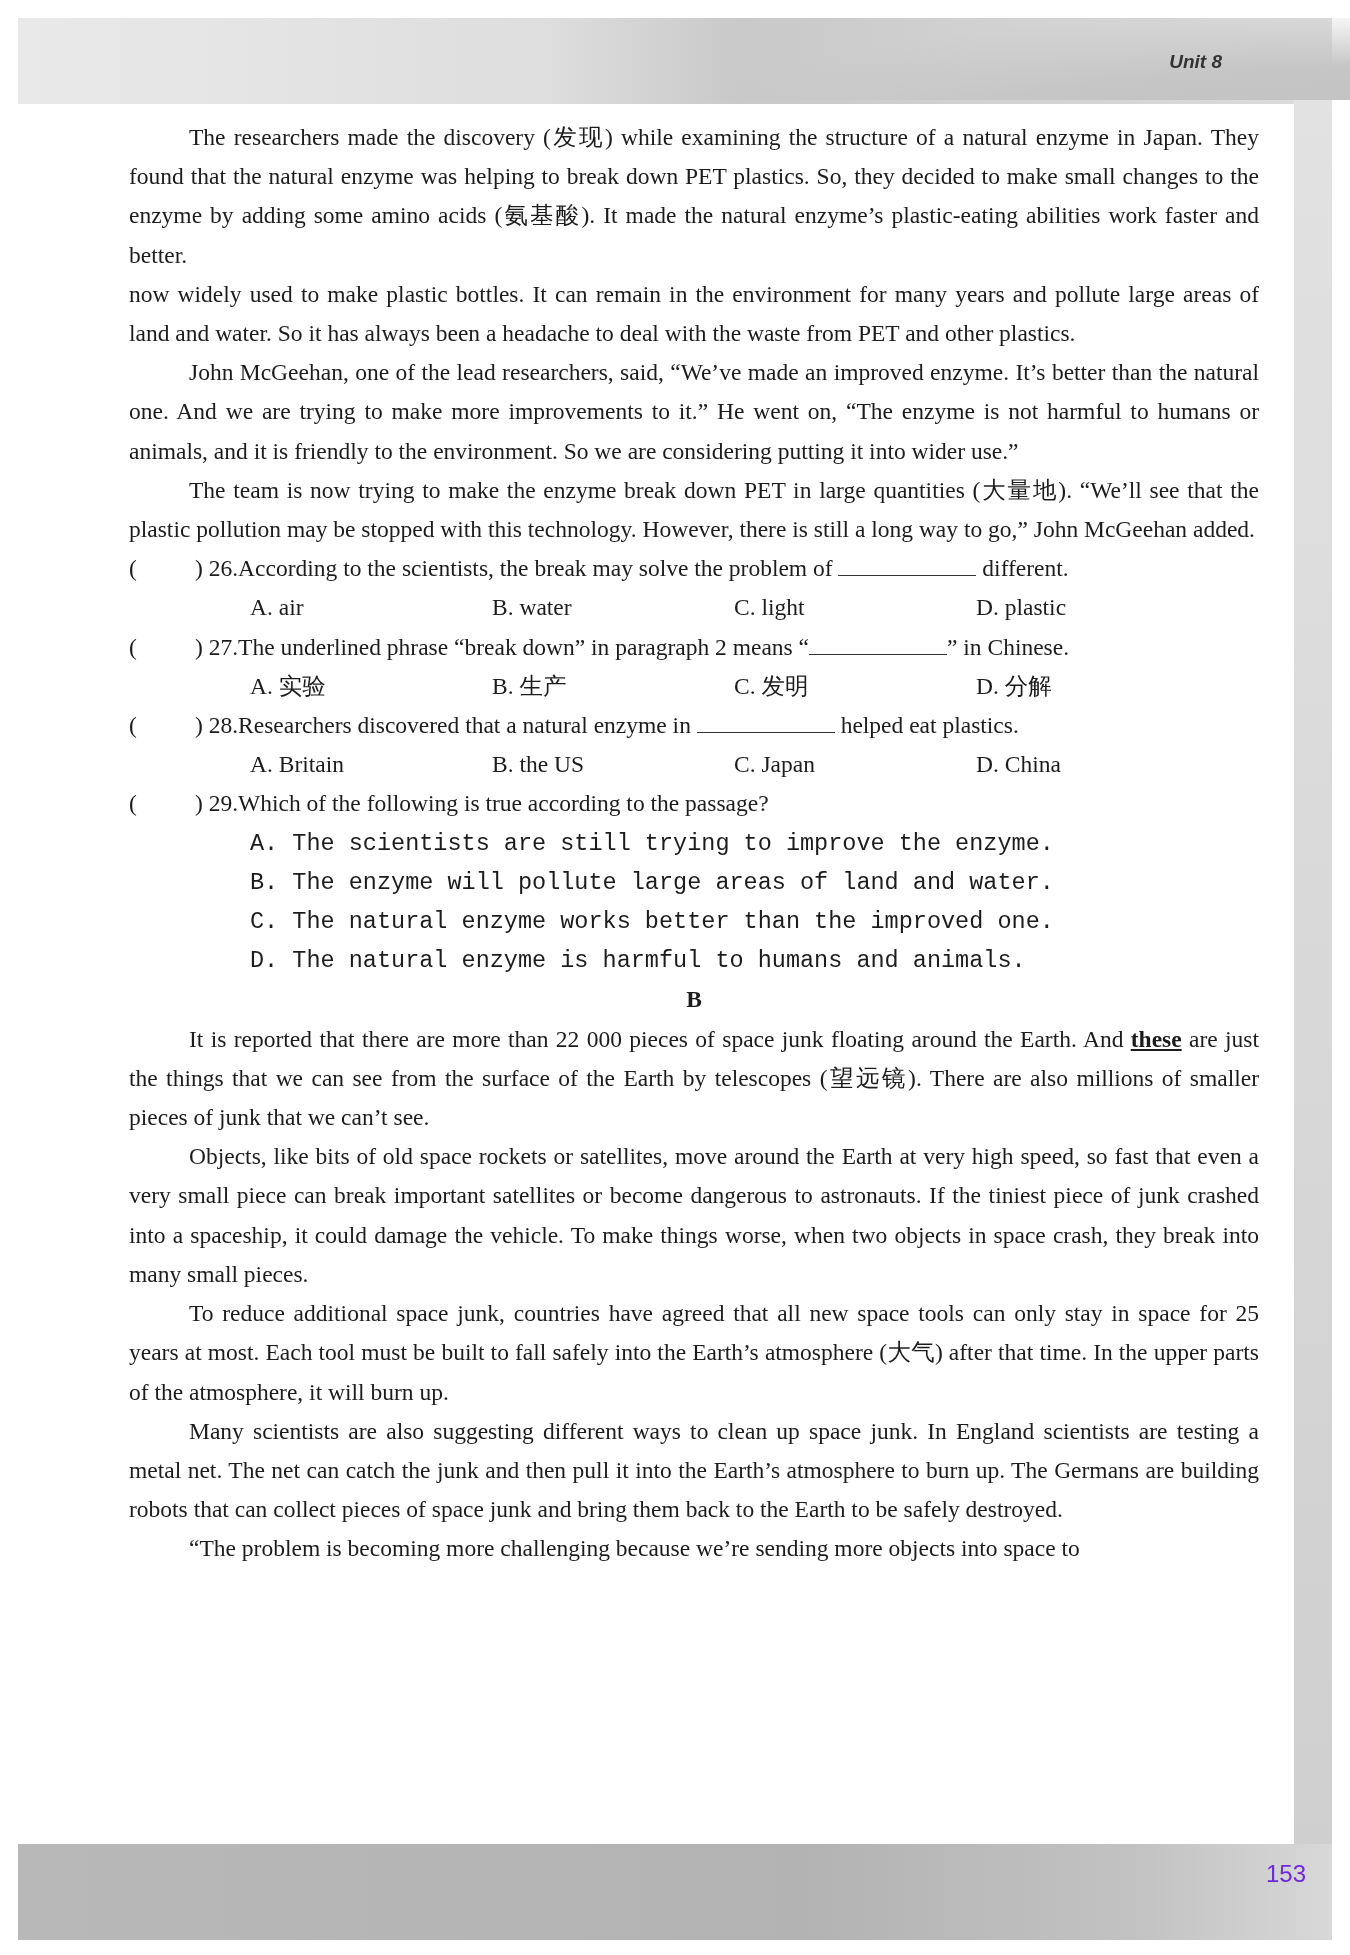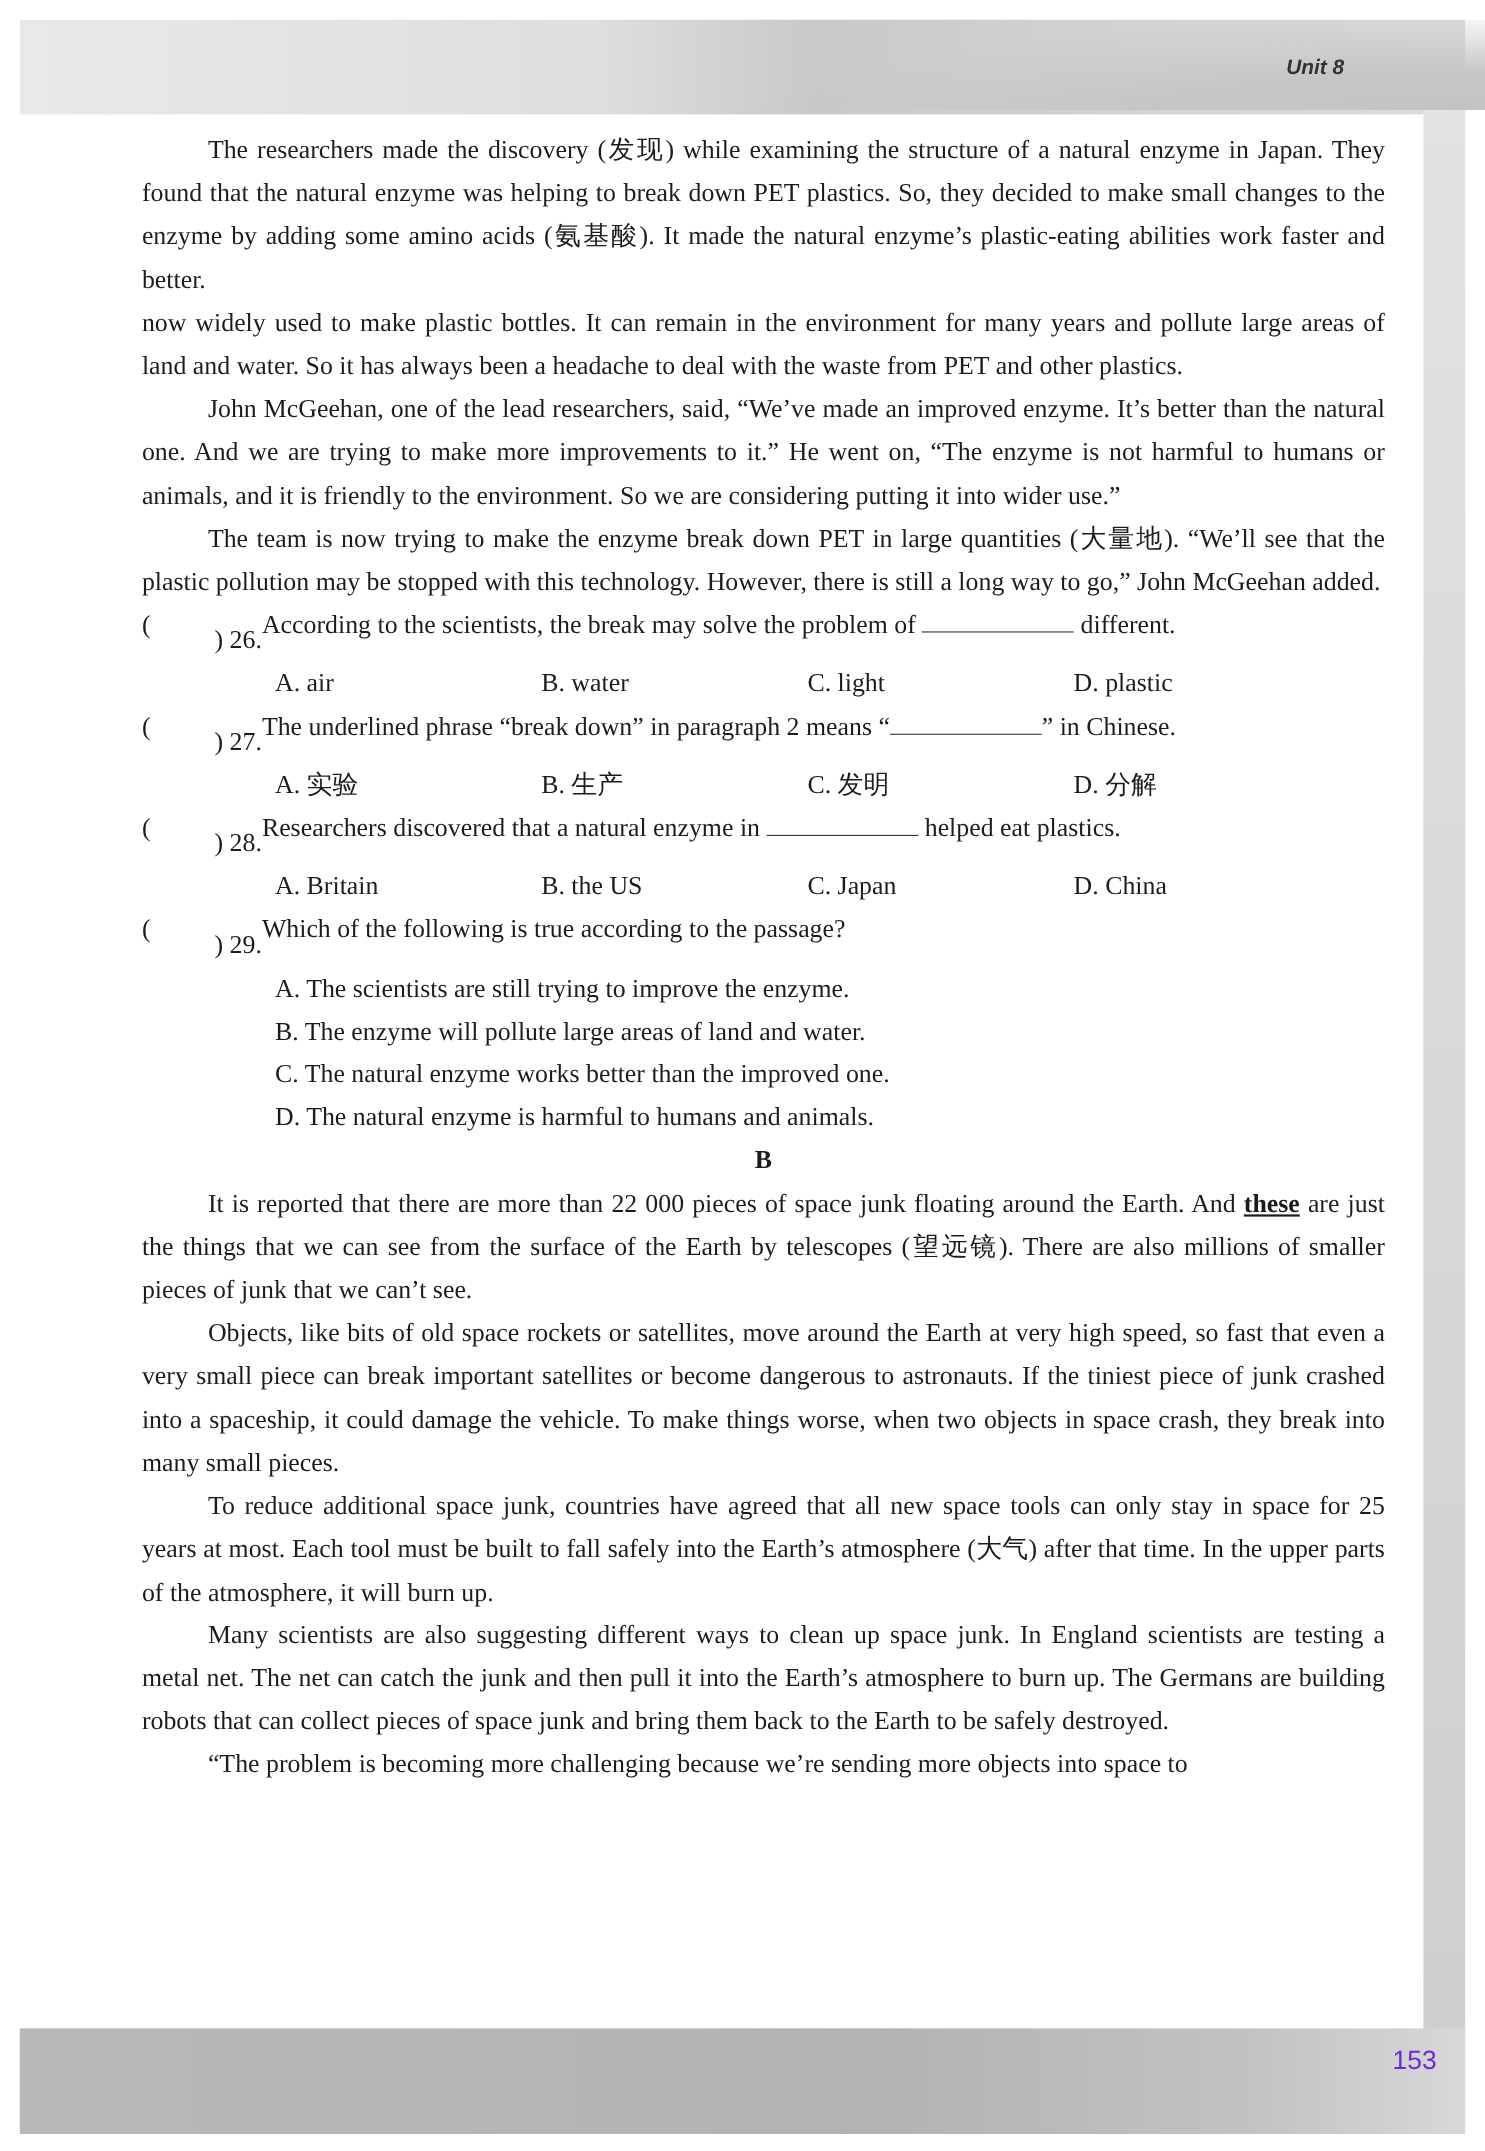--- a/index.html
+++ b/index.html
@@ -33,25 +33,25 @@
       font-family: "Liberation Sans", sans-serif;
     }
     .content {
       position: absolute; left: 129px; top: 118px; width: 1130px;
       font-size: 23.5px; line-height: 39.2px;
     }
     .p { margin: 0; text-align: justify; }
     .indent { text-indent: 60px; }
     .q { display: flex; margin: 0; }
     .q .paren { width: 66px; flex: none; }
-    .q .num { flex: none; margin-top: 14px; }
+    .q .num { flex: none; }
     .blank { display: inline-block; border-bottom: 1px solid #333; width: 138px; height: 20px; vertical-align: baseline; }
     .opts { display: flex; padding-left: 121px; margin: 0; }
     .opts .opt { width: 242px; }
-    .opt-line { padding-left: 121px; margin: 0; }
+    .opt-line { padding-left: 121px; margin: 0; font-family: Liberation Mono, monospace; }
     .section-title { text-align: center; font-weight: bold; margin: 0; }
     .underline { text-decoration: underline; font-weight: bold; }
   </style>
 </head>
 <body>
 
 <div class="top-band">
   <div class="swoosh"></div>
   <span class="unit-label">Unit 8</span>
 </div>

